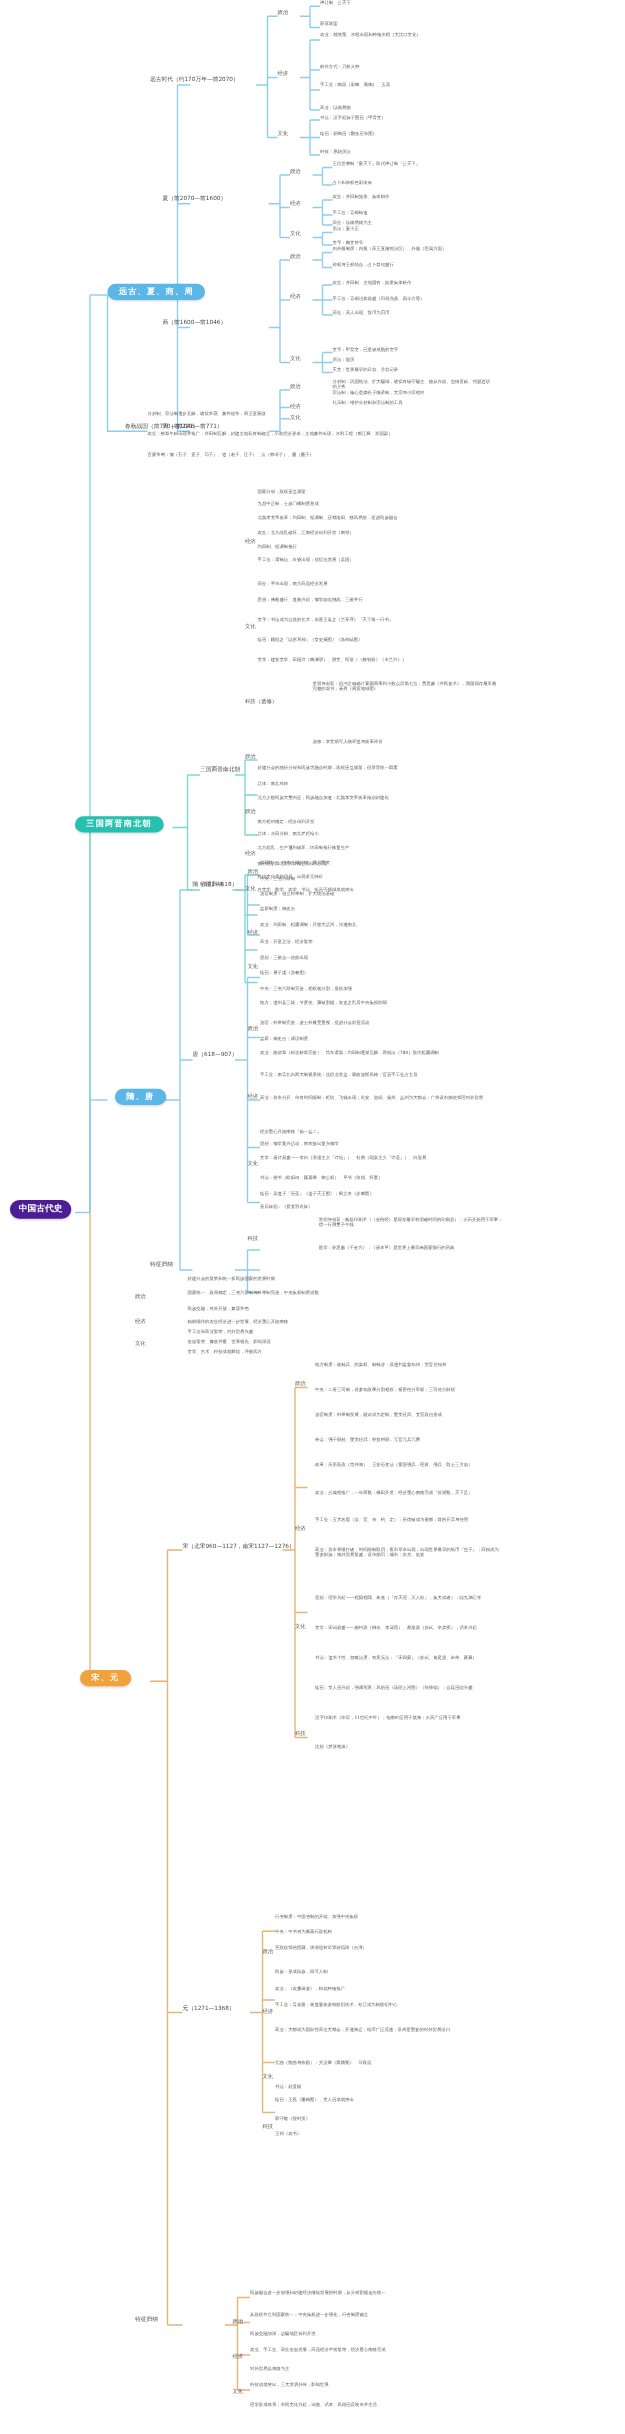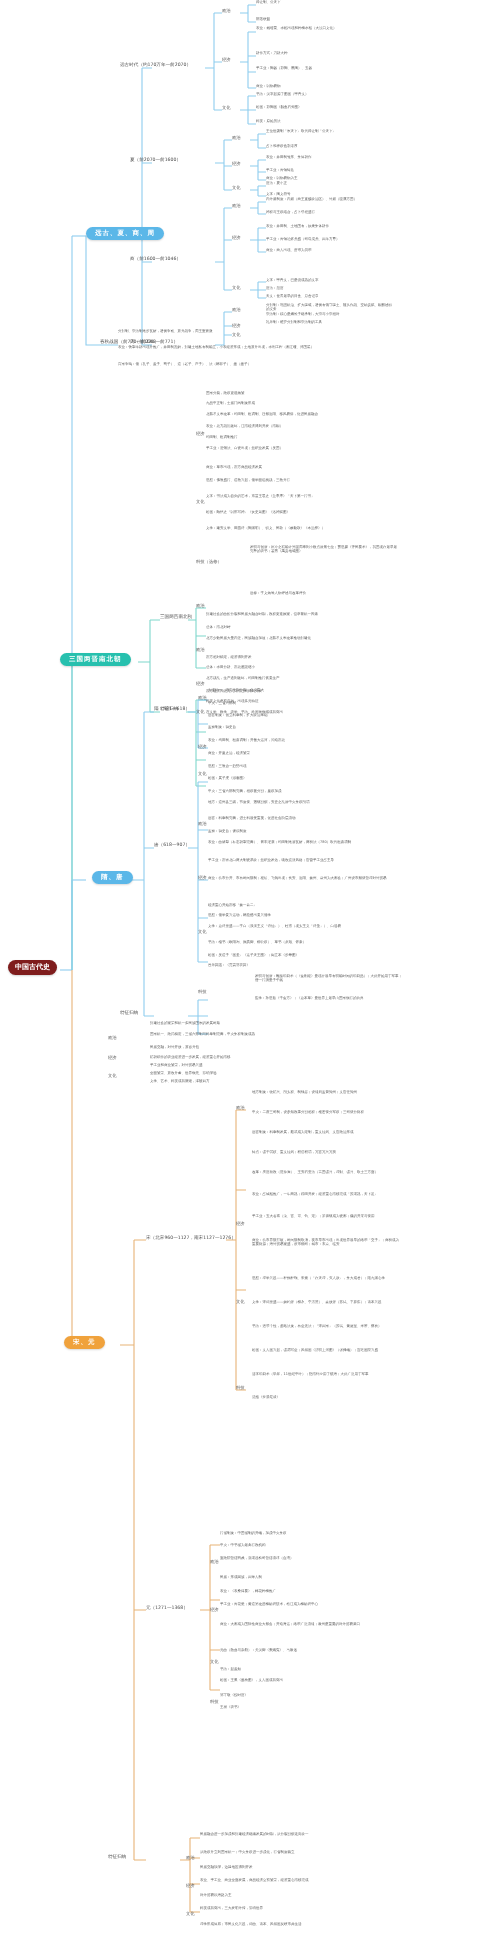--- a/index.html
+++ b/index.html
@@ -1,21 +1,21 @@
 <!DOCTYPE html>
 <html><head>
 <meta charset="utf-8">
 <style>
   html,body{margin:0;padding:0;background:#ffffff;}
   body{font-family:"DejaVu Sans","Liberation Sans",sans-serif;}
   #map{position:relative;width:500px;height:1947px;background:#fff;overflow:hidden;}
   svg.links{position:absolute;left:0;top:0;width:500px;height:1947px;pointer-events:none;}
   .node{position:absolute;white-space:nowrap;line-height:1.05;}
   .root{
-    background:#7f1d1d;color:#fff;border-radius:9px;
+    background:#4c1d95;color:#fff;border-radius:9px;
     padding:4px 7px;font-size:7px;font-weight:bold;
     box-shadow:0 1px 2px rgba(0,0,0,.18);
   }
   .branch{
     color:#fff;border-radius:8px;padding:3px 9px;font-size:6.5px;font-weight:bold;
     box-shadow:0 1px 2px rgba(0,0,0,.15);letter-spacing:1px;
   }
   .b-blue{background:#5bb7e8;}
   .b-green{background:#27c0ae;}
   .b-orange{background:#f0a23c;}

